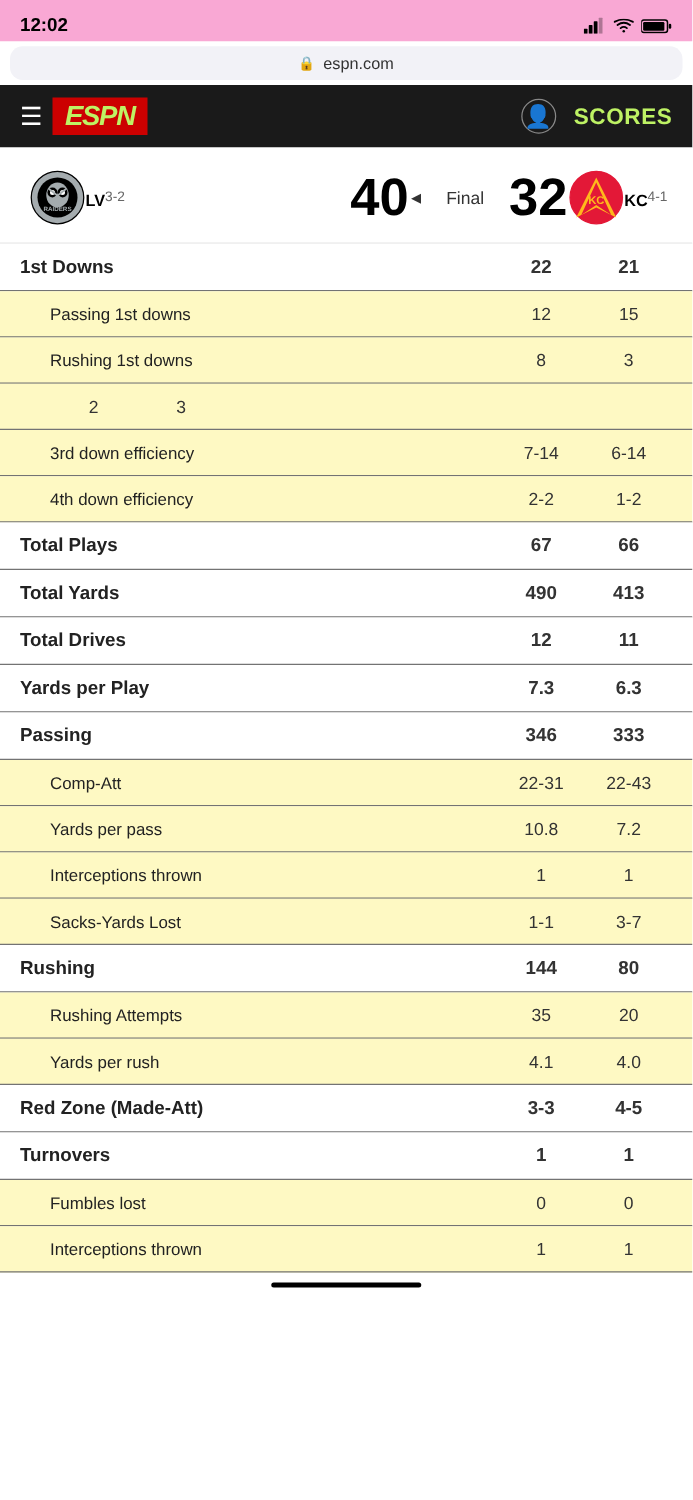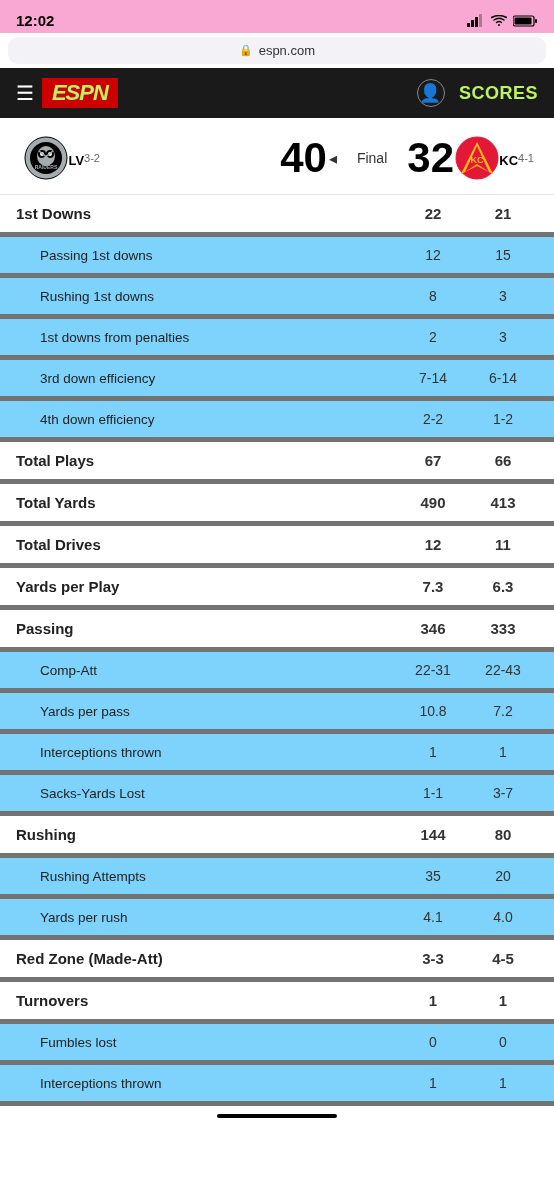--- a/index.html
+++ b/index.html
@@ -140,29 +140,29 @@
     }
 
     
     .stats-table {
       width: 100%;
     }
     .stats-row {
       display: flex;
       align-items: center;
       padding: 10px 16px;
-      border-bottom: 5px solid #737373;
+      border-bottom: 1px solid #737373;
     }
     .stats-row.header-row {
       background: #fff;
       font-weight: 700;
       font-size: 15px;
     }
     .stats-row.sub-row {
-      background: #7dd3fc;
+      background: #fef9c3;
       font-weight: 400;
       font-size: 13.5px;
       padding-left: 40px;
     }
     .stat-label {
       flex: 1;
       color: #222;
     }
     .stat-val {
       width: 70px;
@@ -286,21 +286,20 @@
       <span class="stat-label">Passing 1st downs</span>
       <span class="stat-val">12</span>
       <span class="stat-val">15</span>
     </div>
     <div class="stats-row sub-row">
       <span class="stat-label">Rushing 1st downs</span>
       <span class="stat-val">8</span>
       <span class="stat-val">3</span>
     </div>
     <div class="stats-row sub-row">
-      <span class="stat-label">1st downs from penalties</span>
       <span class="stat-val">2</span>
       <span class="stat-val">3</span>
     </div>
     <div class="stats-row sub-row">
       <span class="stat-label">3rd down efficiency</span>
       <span class="stat-val">7-14</span>
       <span class="stat-val">6-14</span>
     </div>
     <div class="stats-row sub-row">
       <span class="stat-label">4th down efficiency</span>

